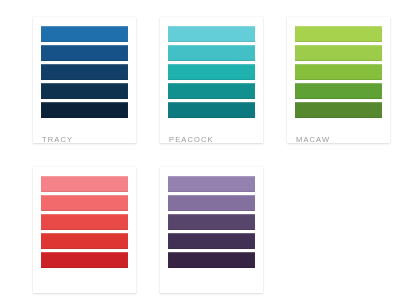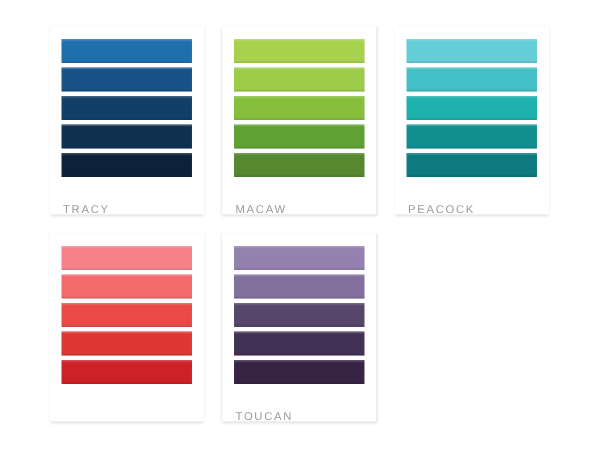--- a/index.html
+++ b/index.html
@@ -15,20 +15,21 @@
   }
 
   #palette-grid {
     display: grid;
     grid-template-columns: repeat(3, 103px);
     grid-template-rows: repeat(2, 126px);
     column-gap: 12px;
     row-gap: 12px;
     padding: 17px 0 0 33px;
     box-sizing: border-box;
+    gap: 24px;
   }
 
   .palette-card {
     background: #ffffff;
     box-shadow: 0 1px 2px rgba(0,0,0,0.13), 0 0 1px rgba(0,0,0,0.10);
     box-sizing: border-box;
     padding: 8px 8px 0 8px;
     display: flex;
     flex-direction: column;
     position: relative;
@@ -69,50 +70,49 @@
         <div class="swatch" style="background: rgb(31, 111, 173);"></div>
         <div class="swatch" style="background: rgb(22, 82, 136);"></div>
         <div class="swatch" style="background: rgb(18, 63, 104);"></div>
         <div class="swatch" style="background: rgb(15, 49, 80);"></div>
         <div class="swatch" style="background: rgb(11, 34, 57);"></div>
       </div>
       <div class="palette-label">TRACY</div>
     </div>
     <div class="palette-card">
       <div class="swatch-stack">
+        <div class="swatch" style="background: rgb(99, 205, 216);"></div>
+        <div class="swatch" style="background: rgb(66, 192, 198);"></div>
+        <div class="swatch" style="background: rgb(30, 177, 174);"></div>
+        <div class="swatch" style="background: rgb(18, 144, 143);"></div>
+        <div class="swatch" style="background: rgb(13, 122, 128);"></div>
+      </div>
+      <div class="palette-label">PEACOCK</div>
+    </div>
+    <div class="palette-card">
+      <div class="swatch-stack">
         <div class="swatch" style="background: rgb(167, 210, 78);"></div>
         <div class="swatch" style="background: rgb(156, 204, 74);"></div>
         <div class="swatch" style="background: rgb(134, 191, 60);"></div>
         <div class="swatch" style="background: rgb(95, 161, 52);"></div>
         <div class="swatch" style="background: rgb(85, 136, 47);"></div>
       </div>
       <div class="palette-label">MACAW</div>
-    </div>
-    <div class="palette-card">
-      <div class="swatch-stack">
-        <div class="swatch" style="background: rgb(99, 205, 216);"></div>
-        <div class="swatch" style="background: rgb(66, 192, 198);"></div>
-        <div class="swatch" style="background: rgb(30, 177, 174);"></div>
-        <div class="swatch" style="background: rgb(18, 144, 143);"></div>
-        <div class="swatch" style="background: rgb(13, 122, 128);"></div>
-      </div>
-      <div class="palette-label">PEACOCK</div>
     </div>
     <div class="palette-card">
       <div class="swatch-stack">
         <div class="swatch" style="background: rgb(245, 130, 136);"></div>
         <div class="swatch" style="background: rgb(242, 106, 108);"></div>
         <div class="swatch" style="background: rgb(234, 74, 71);"></div>
         <div class="swatch" style="background: rgb(222, 55, 51);"></div>
         <div class="swatch" style="background: rgb(204, 33, 39);"></div>
       </div>
     </div>
     <div class="palette-card">
       <div class="swatch-stack">
         <div class="swatch" style="background: rgb(148, 129, 176);"></div>
         <div class="swatch" style="background: rgb(131, 112, 159);"></div>
         <div class="swatch" style="background: rgb(88, 69, 107);"></div>
         <div class="swatch" style="background: rgb(67, 48, 85);"></div>
         <div class="swatch" style="background: rgb(55, 36, 68);"></div>
       </div>
-      <div class="palette-label">TOUCAN</div>
     </div>
   </div>
 
 </body></html>

